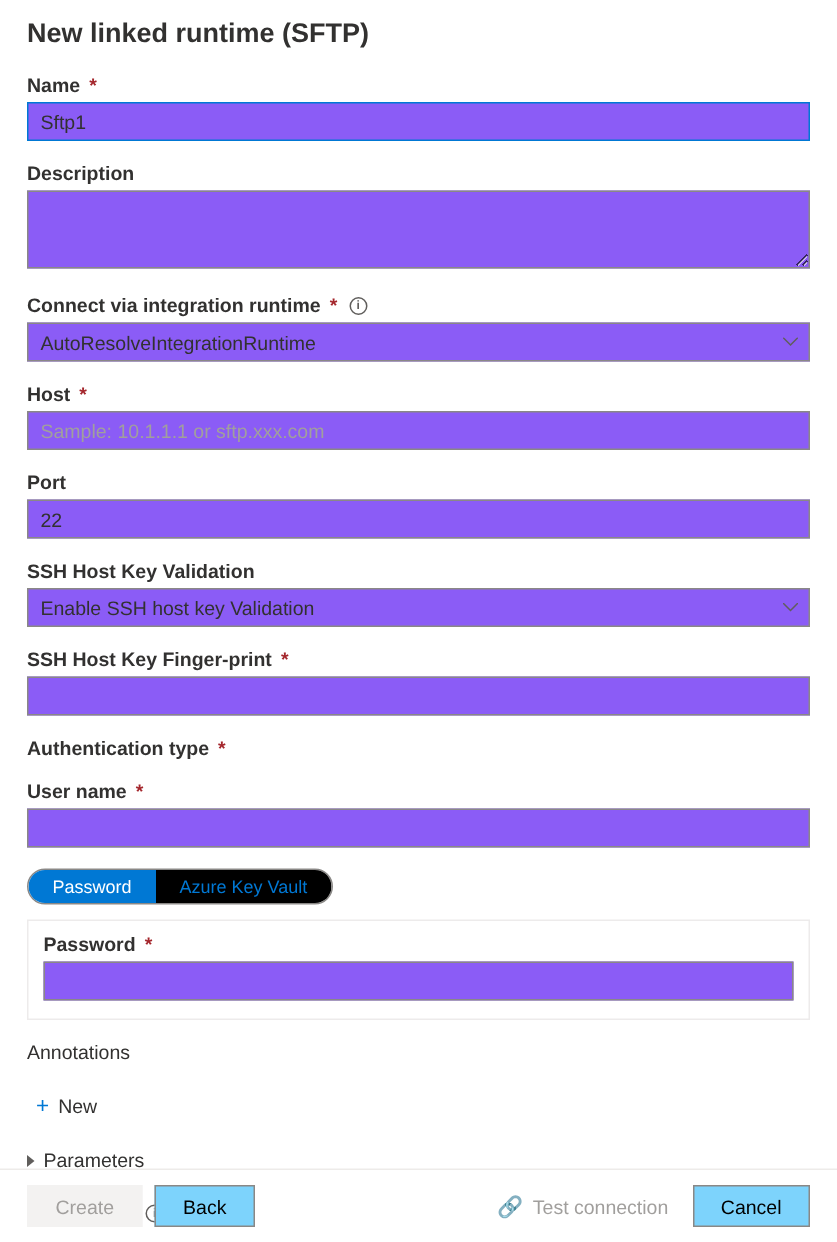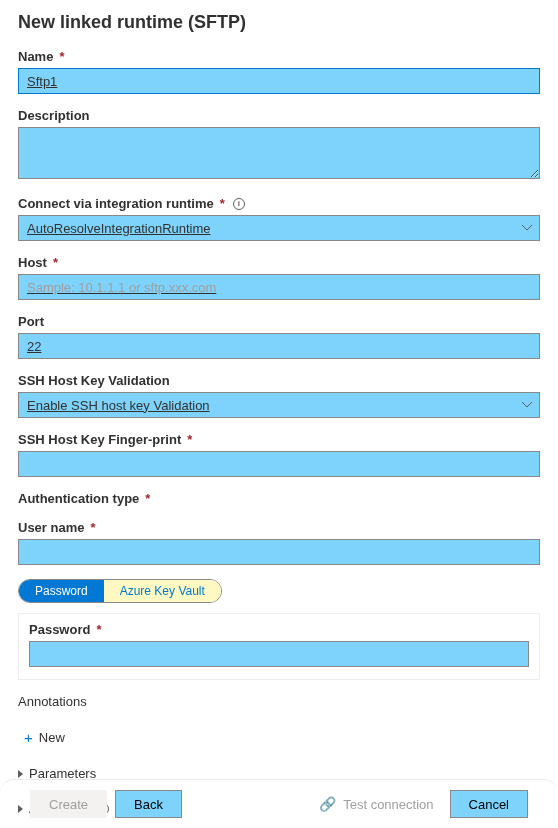--- a/index.html
+++ b/index.html
@@ -41,22 +41,21 @@
       margin-left: 4px;
     }
     .text-input, .select-input {
       width: 100%;
       height: 26px;
       border: 1px solid #8a8886;
       padding: 2px 8px;
       font-size: 13px;
       font-family: inherit;
       color: #323130;
-      background: #7dd3fc;
-      text-decoration: underline;
+      background: #8b5cf6;
     }
     .text-input.focused {
       border: 1.5px solid #0078d4;
     }
     .text-input::placeholder { color: #a19f9d; }
     textarea.text-input {
       height: 52px;
       resize: both;
       padding: 6px 8px;
     }
@@ -76,21 +75,21 @@
     .segmented {
       display: inline-flex;
       border: 1px solid #8a8886;
       border-radius: 14px;
       overflow: hidden;
       height: 24px;
       margin-bottom: 10px;
     }
     .seg-btn {
       border: none;
-      background: #fef9c3;
+      background: #000000;
       padding: 0 16px;
       font-size: 12px;
       cursor: pointer;
       font-family: inherit;
       color: #0078d4;
     }
     .seg-btn.active {
       background: #0078d4;
       color: #fff;
     }
@@ -132,25 +131,24 @@
       display: inline-block;
       width: 0; height: 0;
       border-top: 4px solid transparent;
       border-bottom: 4px solid transparent;
       border-left: 5px solid #605e5c;
     }
     .footer {
       position: absolute;
       left: 0; right: 0; bottom: 0;
       border-top: 1px solid #edebe9;
-      padding: 10px 30px;
+      padding: 10px 18px;
       display: flex;
       align-items: center;
       gap: 8px;
-      border-radius: 14px;
     }
     .footer-spacer { flex: 1; }
     .btn {
       height: 28px;
       padding: 0 18px;
       font-size: 13px;
       font-family: inherit;
       border: 1px solid #8a8886;
       background: #7dd3fc;
       cursor: pointer;

